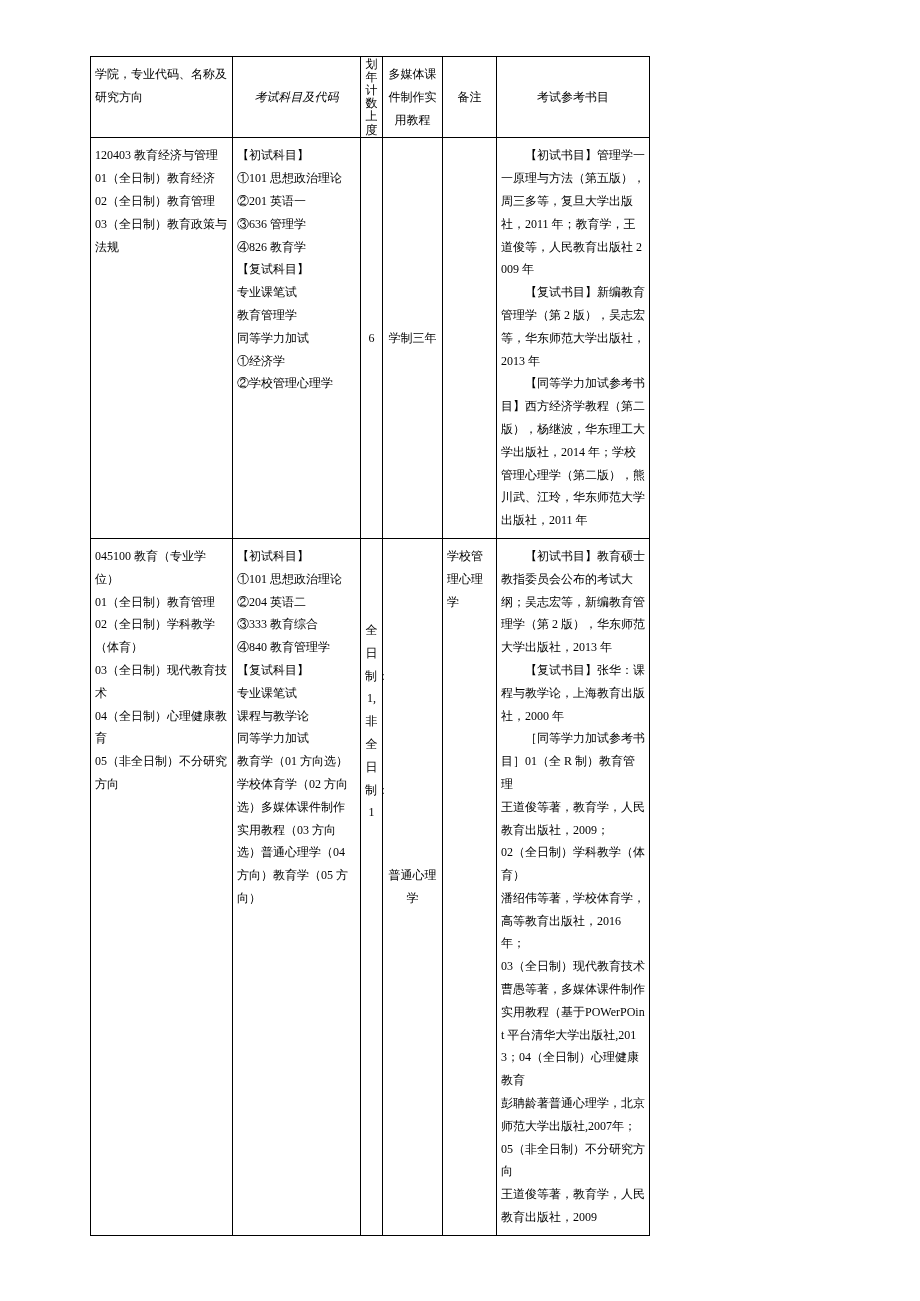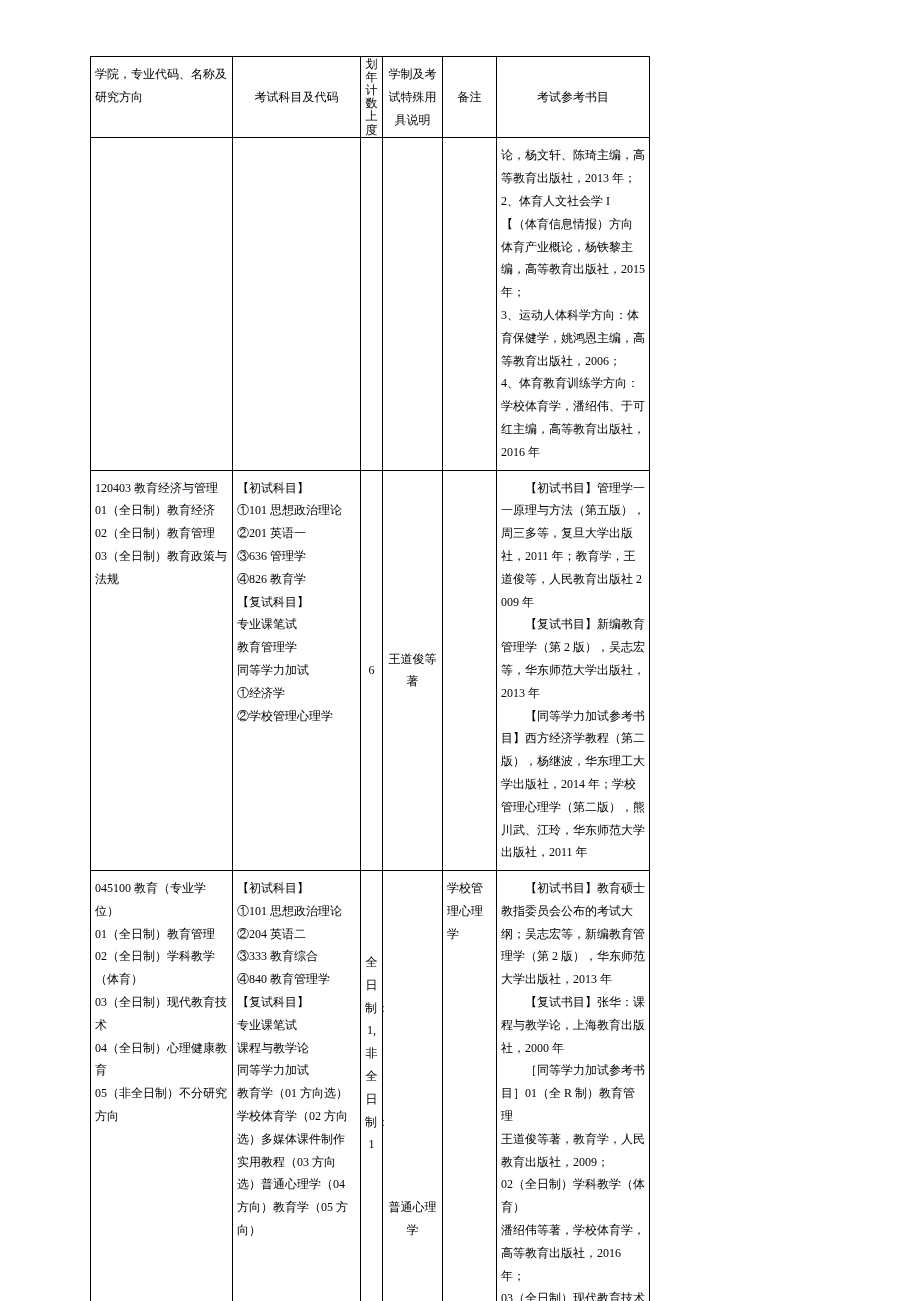--- a/index.html
+++ b/index.html
@@ -22,21 +22,21 @@
     }
     td, th {
       border: 1px solid #000;
       padding: 6px 4px;
       vertical-align: top;
       font-size: 12px;
       line-height: 1.9;
       word-break: break-all;
     }
     .col1 { width: 142px; }
-    .col2 { width: 128px; }
+    .col2 { width: 128px; font-style: italic; }
     .col3 { width: 22px; text-align: center; vertical-align: middle; }
     .col4 { width: 60px; text-align: center; vertical-align: middle; }
     .col5 { width: 54px; vertical-align: top; }
     .col6 { width: auto; margin-top: 29px; }
     th { font-weight: normal; text-align: left; }
     th.col3, th.col4 { text-align: center; }
     .stacked {
       text-align: center;
       vertical-align: middle;
       line-height: 1.1;
@@ -56,39 +56,31 @@
         <col class="col3">
         <col class="col4">
         <col class="col5">
         <col class="col6">
     </colgroup>
     <thead>
       <tr>
         <th class="col1">学院，专业代码、名称及研究方向</th>
         <th class="col2 center">考试科目及代码</th>
         <th class="col3 stacked">划年计数上度</th>
-        <th class="col4 center">学制及考试特殊用具说明</th>
+        <th class="col4 center">多媒体课件制作实用教程</th>
         <th class="col5 center">备注</th>
         <th class="col6 center">考试参考书目</th>
       </tr>
     </thead>
     <tbody>
       <tr>
-        <td></td>
-        <td></td>
-        <td class="center"></td>
-        <td class="center"></td>
-        <td></td>
-        <td>论，杨文轩、陈琦主编，高等教育出版社，2013 年；<br>2、体育人文社会学 I【（体育信息情报）方向 体育产业概论，杨铁黎主编，高等教育出版社，2015年；<br>3、运动人体科学方向：体育保健学，姚鸿恩主编，高等教育出版社，2006；<br>4、体育教育训练学方向：学校体育学，潘绍伟、于可红主编，高等教育出版社，2016 年</td>
-      </tr>
-      <tr>
         <td>120403 教育经济与管理<br>01（全日制）教育经济<br>02（全日制）教育管理<br>03（全日制）教育政策与法规</td>
         <td>【初试科目】<br>①101 思想政治理论<br>②201 英语一<br>③636 管理学<br>④826 教育学<br>【复试科目】<br>专业课笔试<br>教育管理学<br>同等学力加试<br>①经济学<br>②学校管理心理学</td>
         <td class="center">6</td>
-        <td class="center">王道俊等著</td>
+        <td class="center">学制三年</td>
         <td></td>
         <td>　　【初试书目】管理学一一原理与方法（第五版），周三多等，复旦大学出版社，2011 年；教育学，王道俊等，人民教育出版社 2009 年<br>　　【复试书目】新编教育管理学（第 2 版），吴志宏等，华东师范大学出版社，2013 年<br>　　【同等学力加试参考书目】西方经济学教程（第二版），杨继波，华东理工大学出版社，2014 年；学校管理心理学（第二版），熊川武、江玲，华东师范大学出版社，2011 年</td>
       </tr>
       <tr>
         <td>045100 教育（专业学位）<br>01（全日制）教育管理<br>02（全日制）学科教学（体育）<br>03（全日制）现代教育技术<br>04（全日制）心理健康教育<br>05（非全日制）不分研究方向</td>
         <td>【初试科目】<br>①101 思想政治理论<br>②204 英语二<br>③333 教育综合<br>④840 教育管理学<br>【复试科目】<br>专业课笔试<br>课程与教学论<br>同等学力加试<br>教育学（01 方向选）学校体育学（02 方向选）多媒体课件制作实用教程（03 方向选）普通心理学（04 方向）教育学（05 方向）</td>
         <td class="center" style="vertical-align:top;padding-top:80px">全日制：1, 非全日制：1</td>
         <td class="center">普通心理学</td>
         <td>学校管理心理学</td>
         <td>　　【初试书目】教育硕士教指委员会公布的考试大纲；吴志宏等，新编教育管理学（第 2 版），华东师范大学出版社，2013 年<br>　　【复试书目】张华：课程与教学论，上海教育出版社，2000 年<br>　　［同等学力加试参考书目］01（全 R 制）教育管理<br>王道俊等著，教育学，人民教育出版社，2009；<br>02（全日制）学科教学（体育）<br>潘绍伟等著，学校体育学，高等教育出版社，2016 年；<br>03（全日制）现代教育技术<br>曹愚等著，多媒体课件制作实用教程（基于POWerPOint 平台清华大学出版社,2013；04（全日制）心理健康教育<br>彭聃龄著普通心理学，北京师范大学出版社,2007年；<br>05（非全日制）不分研究方向<br>王道俊等著，教育学，人民教育出版社，2009</td>

